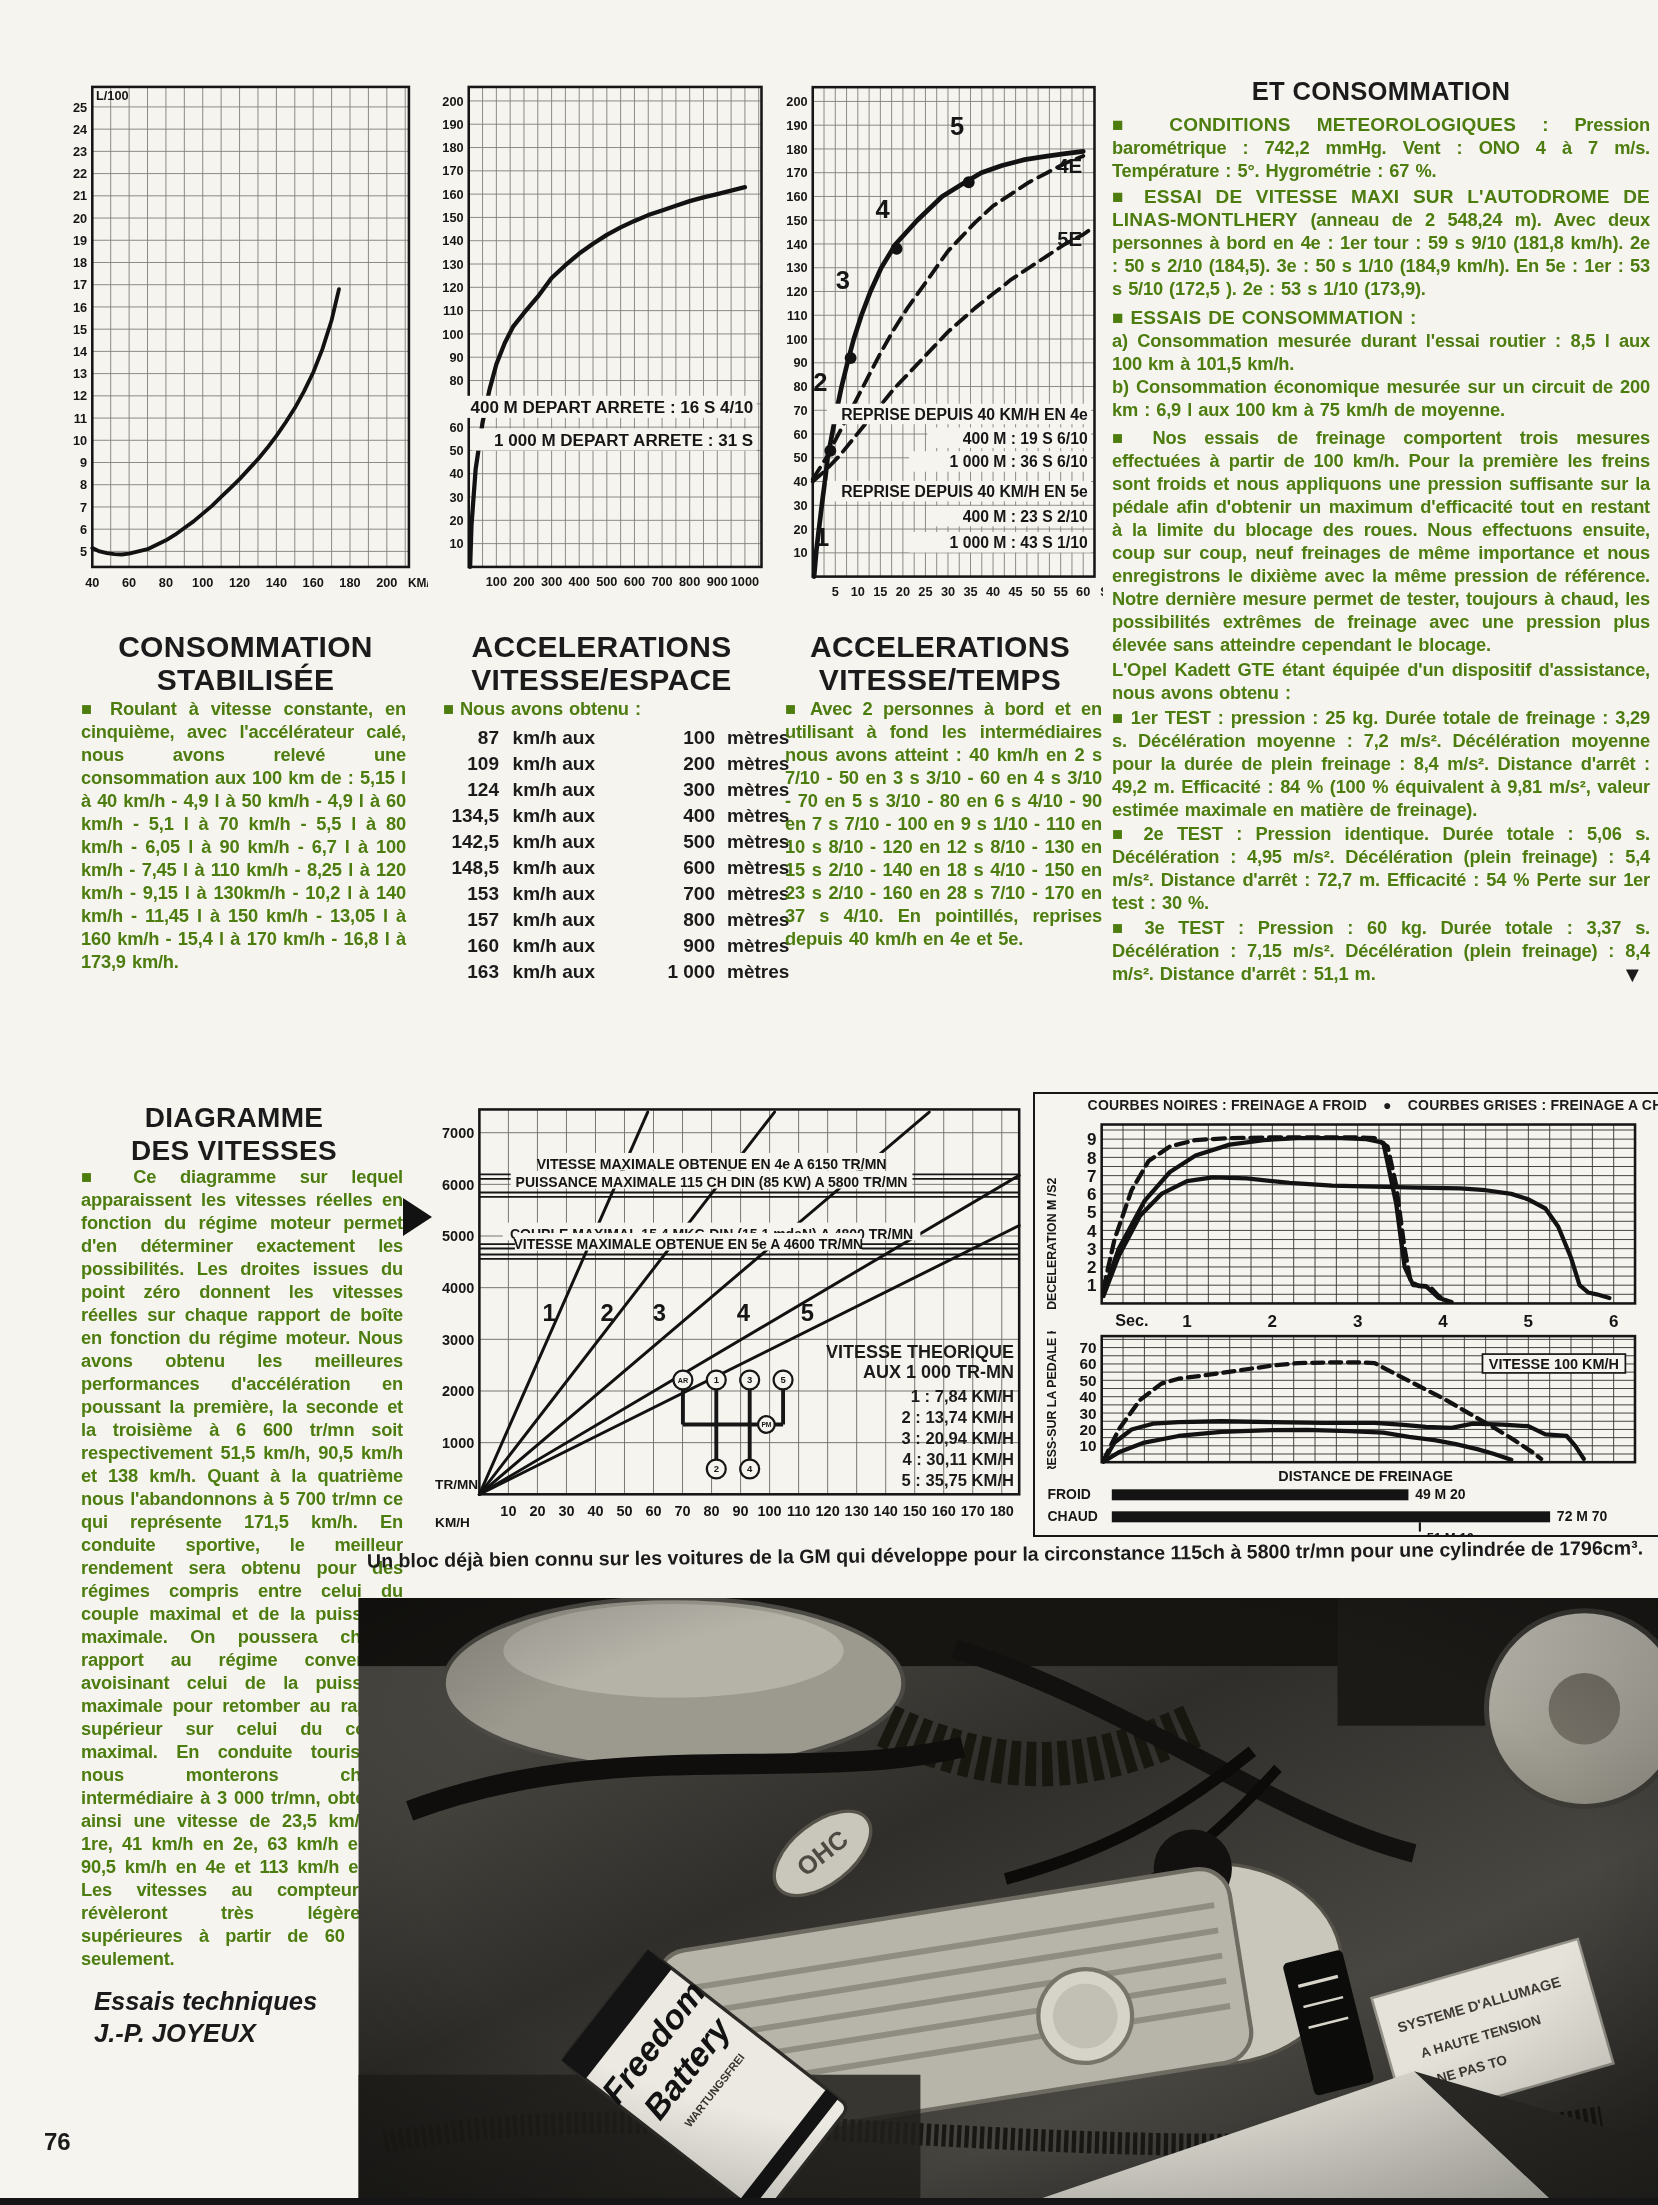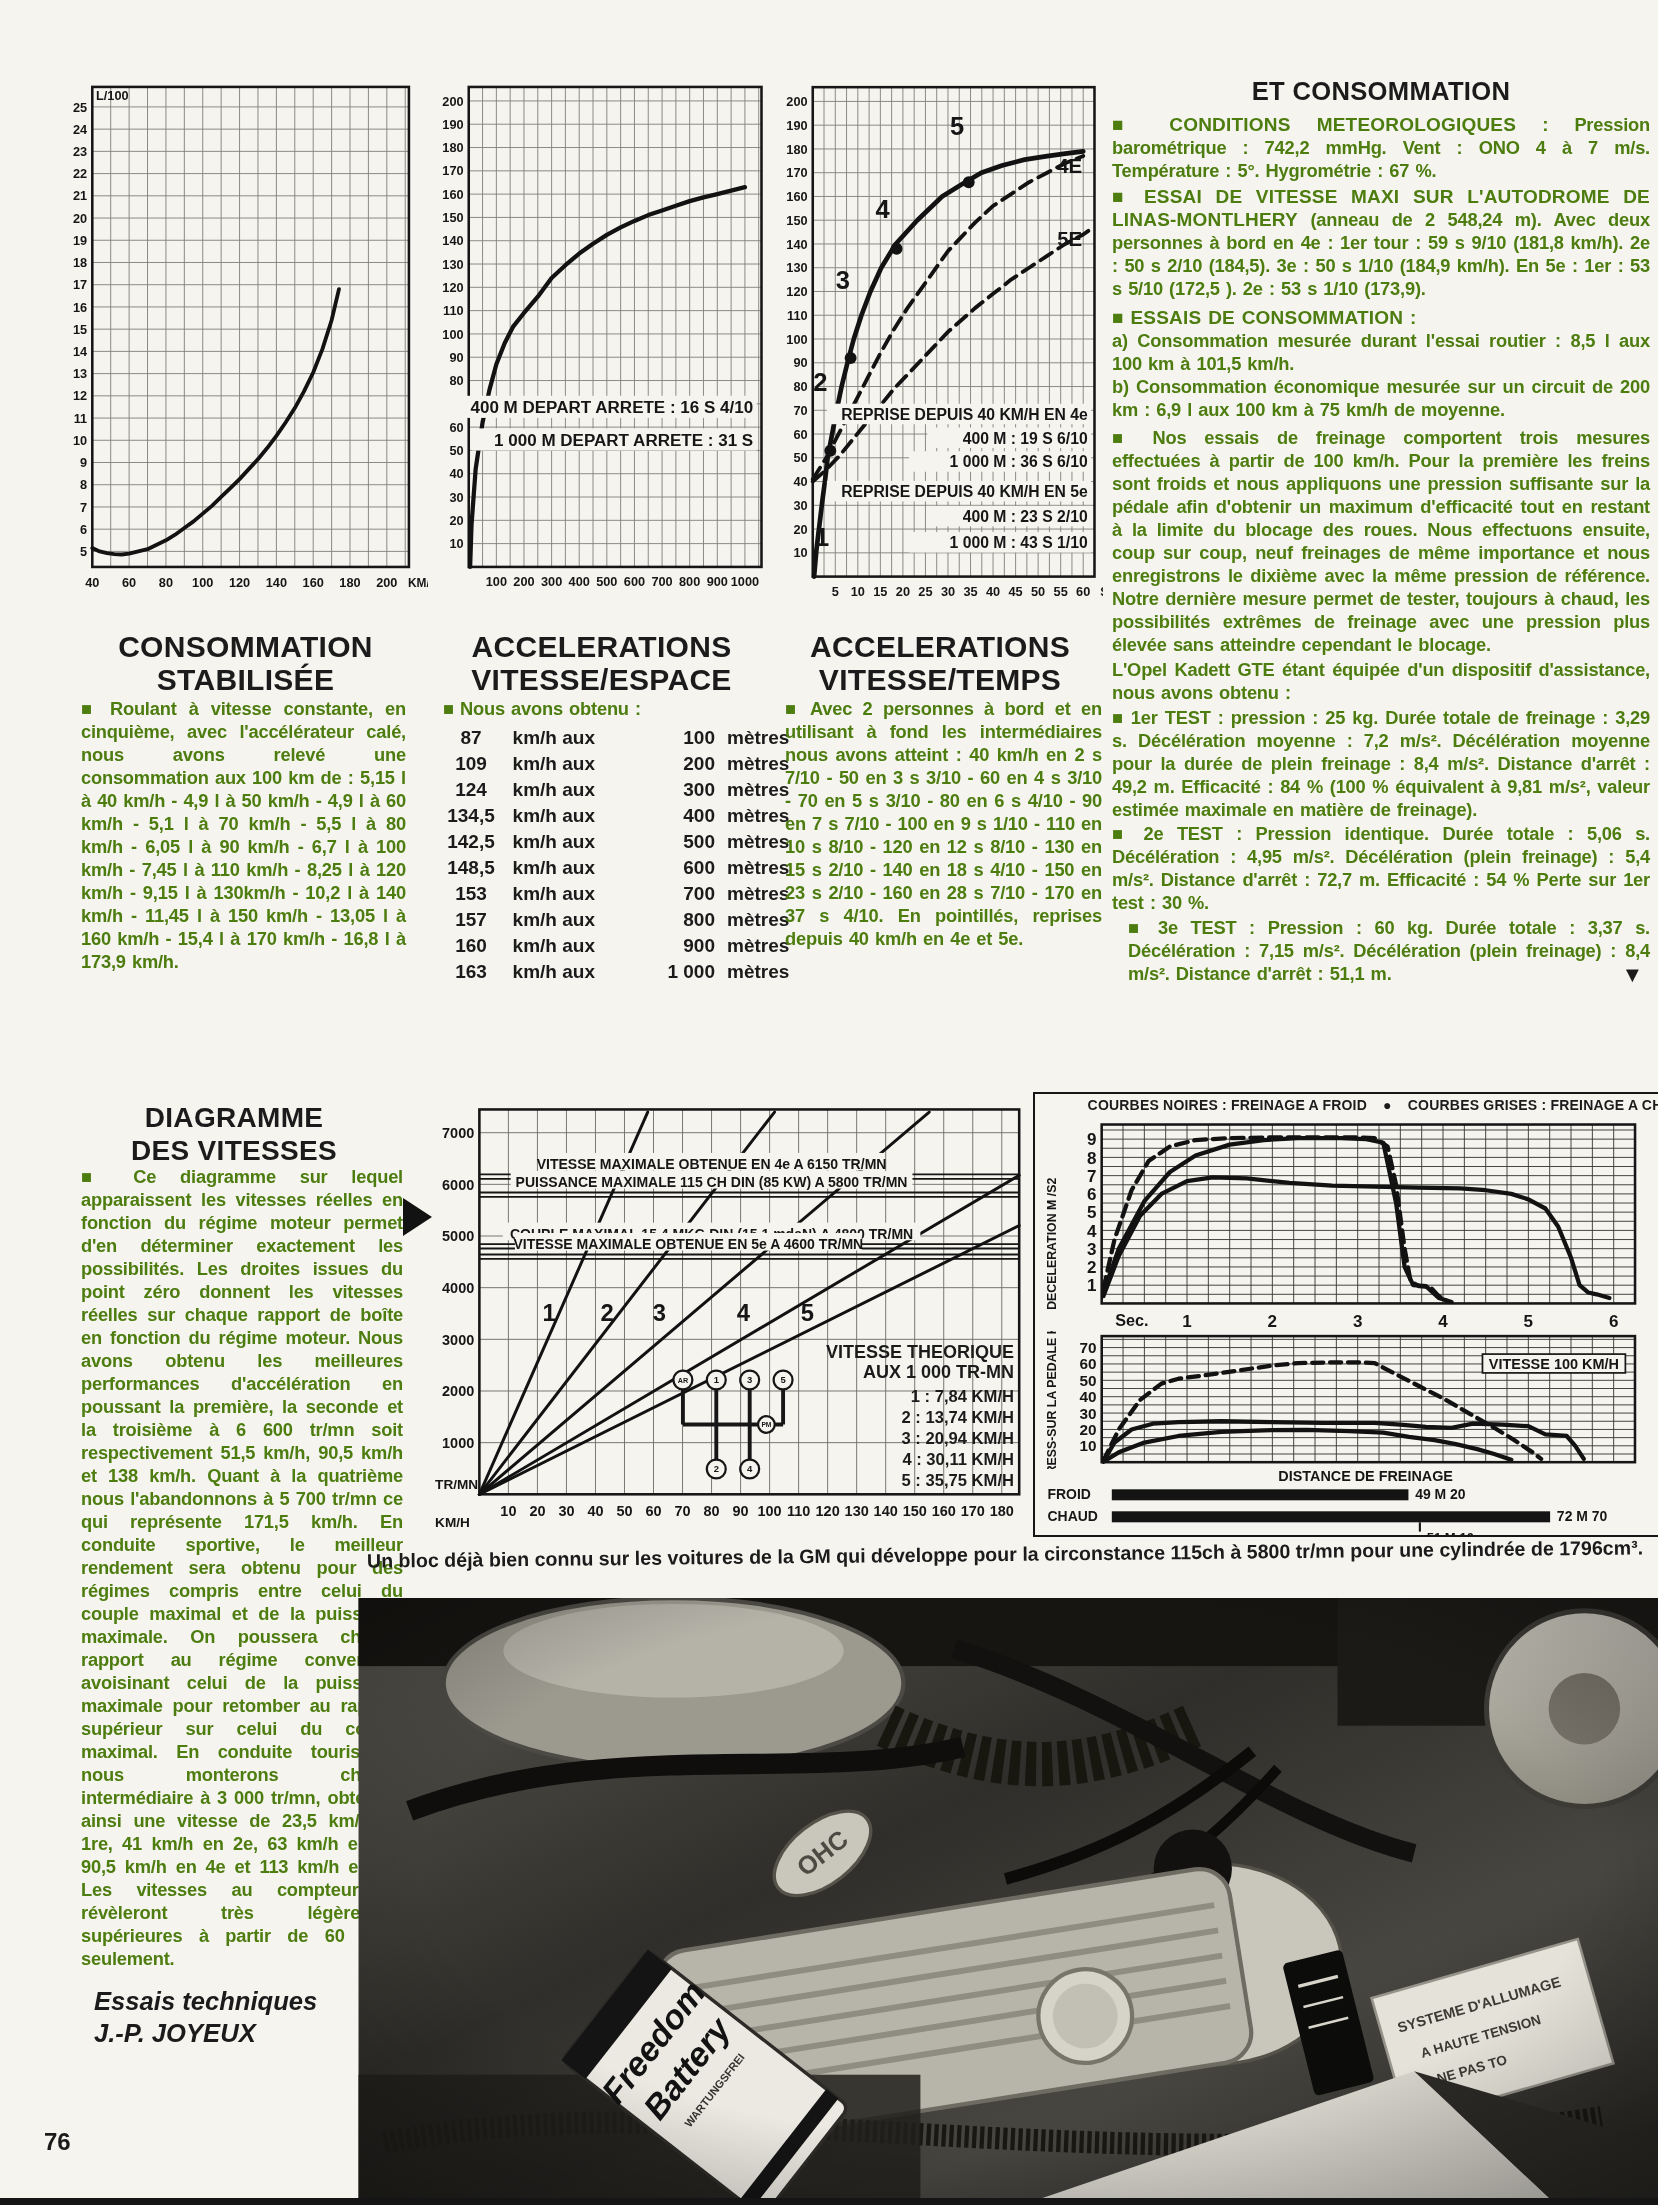--- a/index.html
+++ b/index.html
@@ -7,21 +7,21 @@
         font-family:"Liberation Sans",sans-serif;color:#1b1b1b;overflow:hidden;}
   .abs{position:absolute;}
   .bodyp{font-weight:bold;text-align:justify;font-size:18.3px;line-height:23px;
          letter-spacing:-0.2px;word-spacing:1.3px;color:#4d7c0f;}
   .lead{font-size:19px;letter-spacing:0.2px;}
   .bighead{font-weight:bold;text-align:center;font-size:30px;line-height:33px;letter-spacing:0.3px;}
   .rctitle{font-weight:bold;text-align:center;font-size:25.6px;line-height:29px;letter-spacing:0.3px;}
   .chart{position:absolute;}
   .sp-row{display:grid;grid-template-columns:56px 138px 78px 1fr;font-weight:bold;
           font-size:19px;line-height:26px;}
-  .sp-row .c1{text-align:center;}
+  .sp-row .c1{text-align:right;}
   .sp-row .c2{padding-left:13.6px;}
   .sp-row .c3{text-align:right;}
   .sp-row .c4{padding-left:12px;}
   .vt-legend{font-weight:bold;text-align:right;}
   .vt-title{font-size:18px;line-height:20.4px;}
   .vt-item{font-size:16.6px;line-height:21px;display:block;}
   .brk-box{position:absolute;border:2.6px solid #161616;background:#f5f4ef;padding-left:31px;}
   .brk-legend{position:absolute;width:100%;text-align:center;font-weight:bold;font-size:14px;
               letter-spacing:0.2px;top:3.4px;}
   .caption{font-weight:bold;font-size:19.6px;text-align:center;letter-spacing:0px;}
@@ -402,21 +402,21 @@
     </p>
     <p class="bodyp" style="margin:6px 0 0 0;">
       <span class="lead">■ ESSAIS DE CONSOMMATION :</span><br>
       <span>a) Consommation mesurée durant l'essai routier : 8,5 l aux 100 km à 101,5 km/h.</span><br>
       <span>b) Consommation économique mesurée sur un circuit de 200 km : 6,9 l aux 100 km à 75 km/h de moyenne.</span>
     </p>
     <p class="bodyp" style="margin:5.1px 0 0 0;">■ Nos essais de freinage comportent trois mesures effectuées à partir de 100 km/h. Pour la première les freins sont froids et nous appliquons une pression suffisante sur la pédale afin d'obtenir un maximum d'efficacité tout en restant à la limite du blocage des roues. Nous effectuons ensuite, coup sur coup, neuf freinages de même importance et nous enregistrons le dixième avec la même pression de référence. Notre dernière mesure permet de tester, toujours à chaud, les possibilités extrêmes de freinage avec une pression plus élevée sans atteindre cependant le blocage.</p>
     <p class="bodyp" style="margin:1.7px 0 0 0;">L'Opel Kadett GTE étant équipée d'un dispositif d'assistance, nous avons obtenu :</p>
     <p class="bodyp" style="margin:1.7px 0 0 0;">■ 1er TEST : pression : 25 kg. Durée totale de freinage : 3,29 s. Décélération moyenne : 7,2 m/s². Décélération moyenne pour la durée de plein freinage : 8,4 m/s². Distance d'arrêt : 49,2 m. Efficacité : 84 % (100 % équivalent à 9,81 m/s², valeur estimée maximale en matière de freinage).</p>
     <p class="bodyp" style="margin:1.7px 0 0 0;">■ 2e TEST : Pression identique. Durée totale : 5,06 s. Décélération : 4,95 m/s². Décélération (plein freinage) : 5,4 m/s². Distance d'arrêt : 72,7 m. Efficacité : 54 % Perte sur 1er test : 30 %.</p>
-    <div style="position:relative;margin-left:16px;">
+    <div style="position:relative;">
       <p class="bodyp" style="margin:1.7px 0 0 0;">■ 3e TEST : Pression : 60 kg. Durée totale : 3,37 s. Décélération : 7,15 m/s². Décélération (plein freinage) : 8,4 m/s². Distance d'arrêt : 51,1 m.</p>
       <span class="endarrow">▼</span>
     </div>
   </div>
 
   <div class="abs bighead" style="left:68px;top:1101px;width:332px;font-size:28px;">
     <div>DIAGRAMME</div>
     <div>DES VITESSES</div>
   </div>
   <div class="abs bodyp" style="left:81px;top:1165px;width:322px;">■ Ce diagramme sur lequel apparaissent les vitesses réelles en fonction du régime moteur permet d'en déterminer exactement les possibilités. Les droites issues du point zéro donnent les vitesses réelles sur chaque rapport de boîte en fonction du régime moteur. Nous avons obtenu les meilleures performances d'accélération en poussant la première, la seconde et la troisième à 6 600 tr/mn soit respectivement 51,5 km/h, 90,5 km/h et 138 km/h. Quant à la quatrième nous l'abandonnons à 5 700 tr/mn ce qui représente 171,5 km/h. En conduite sportive, le meilleur rendement sera obtenu pour des régimes compris entre celui du couple maximal et de la puissance maximale. On poussera chaque rapport au régime convenable avoisinant celui de la puissance maximale pour retomber au rapport supérieur sur celui du couple maximal. En conduite touristique nous monterons chaque intermédiaire à 3 000 tr/mn, obtenant ainsi une vitesse de 23,5 km/h en 1re, 41 km/h en 2e, 63 km/h en 3e, 90,5 km/h en 4e et 113 km/h en 5e. Les vitesses au compteur se révèleront très légèrement supérieures à partir de 60 km/h seulement.</div>

